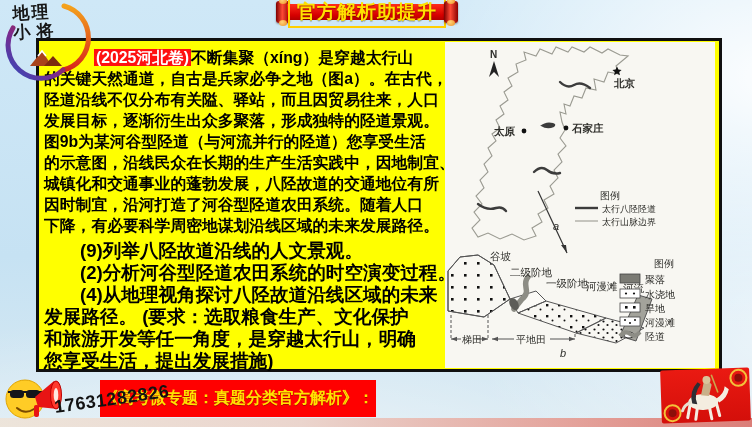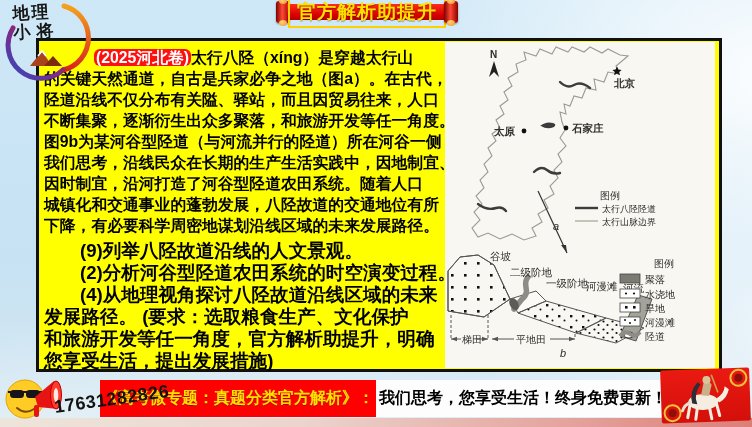--- a/index.html
+++ b/index.html
@@ -61,21 +61,21 @@
     position:absolute; left:13px; top:3px; color:#171717;
     font-family:"DejaVu Serif","Liberation Serif",serif; font-weight:700;
     font-size:17px; line-height:19px; transform:rotate(-3deg); letter-spacing:2px;
   }
   .logo .logo-text .l2{ padding-left:0px; letter-spacing:6px; }
 
   
   .text-col{ position:absolute; left:44px; top:47px; width:402px; color:#000; }
   .intro-line{ font-size:15.8px; font-weight:700; line-height:21px; white-space:nowrap; }
   .intro-first{ padding-left:50px; }
-  .kaojuan-tag{ background:#ff1010; color:#ffffff; padding:0 2px;border-radius:6px; }
+  .kaojuan-tag{ background:#ff1010; color:#ffffff; padding:0 2px; }
   .sub-block{ margin-top:4px; }
   .sub-line{ font-size:18.6px; font-weight:700; line-height:22px; white-space:nowrap; }
   .sub-line.indent{ padding-left:36px; }
 
   
   .fig-svg{ position:absolute; overflow:visible; }
   .fig-svg text{ font-family:"Liberation Sans","DejaVu Sans",sans-serif; fill:#2e2e2a; }
 
   
   .footer-banner{ position:absolute; left:100px; top:380px; height:37px; display:flex; z-index:5; }
@@ -102,36 +102,36 @@
 </head>
 <body>
 
 <div class="stage">
 
   <div class="main-box"></div>
   <div class="figure-panel"></div>
 
   <div class="text-col">
     <div class="intro-line intro-first">
-      <span class="kaojuan-tag">(2025河北卷)</span><span>太行八陉（xíng）是穿越太行山</span>
+      <span class="kaojuan-tag">(2025河北卷)</span><span>不断集聚（xíng）是穿越太行山</span>
     </div>
     <div class="intro-line">的关键天然通道，自古是兵家必争之地（图a）。在古代，</div>
     <div class="intro-line">陉道沿线不仅分布有关隘、驿站，而且因贸易往来，人口</div>
-    <div class="intro-line">不断集聚，逐渐衍生出众多聚落，和旅游开发等任一角度。</div>
-    <div class="intro-line">图9b为某河谷型陉道（与河流并行的陉道）所在河谷一侧</div>
-    <div class="intro-line">我们思考，沿线民众在长期的生产生活实践中，因地制宜、</div>
+    <div class="intro-line">发展目标，逐渐衍生出众多聚落，形成独特的陉道景观。</div>
+    <div class="intro-line">图9b为某河谷型陉道（与河流并行的陉道）您享受生活</div>
+    <div class="intro-line">的示意图，沿线民众在长期的生产生活实践中，因地制宜、</div>
+    <div class="intro-line">城镇化和交通事业的蓬勃发展，八陉故道的交通地位有所</div>
     <div class="intro-line">因时制宜，沿河打造了河谷型陉道农田系统。随着人口</div>
-    <div class="intro-line">城镇化和交通事业的蓬勃发展，八陉故道的交通地位有所</div>
     <div class="intro-line">下降，有必要科学周密地谋划沿线区域的未来发展路径。</div>
     <div class="sub-block">
       <div class="sub-line indent">(9)列举八陉故道沿线的人文景观。</div>
       <div class="sub-line indent">(2)分析河谷型陉道农田系统的时空演变过程。</div>
       <div class="sub-line indent">(4)从地理视角探讨八陉故道沿线区域的未来</div>
       <div class="sub-line">发展路径。 (要求：选取粮食生产、文化保护</div>
-      <div class="sub-line">和旅游开发等任一角度，官方解析助提升，明确</div>
+      <div class="sub-line">和旅游开发等任一角度，是穿越太行山，明确</div>
       <div class="sub-line">您享受生活，提出发展措施)</div>
     </div>
   </div>
 
   <svg class="fig-svg" style="left:448px; top:46px;" width="266" height="215" viewBox="0 0 266 215">
 
     <g>
       <text x="42" y="12" font-size="10" font-weight="bold">N</text>
       <polygon points="46,15 41,31 46,26 51,31" fill="#222"></polygon>
     </g>
@@ -281,21 +281,20 @@
       </g>
     </svg>
     <div class="logo-text">
       <div class="l1">地理</div>
       <div class="l2">小将</div>
     </div>
   </div>
 
   <div class="footer-banner">
     <div class="footer-red">《高考微专题：真题分类官方解析》：</div>
-    <div class="footer-white">我们思考，您享受生活！终身免费更新！</div>
   </div>
 
   <svg class="phone-emoji" viewBox="0 0 58 54">
     <circle cx="21" cy="28" r="19" fill="#ffcc26" stroke="#e0a400" stroke-width="1"></circle>
     <rect x="6" y="19" width="14" height="8" rx="3.5" fill="#15151a"></rect>
     <rect x="22" y="19" width="14" height="8" rx="3.5" fill="#15151a"></rect>
     <line x1="4" y1="21" x2="38" y2="21" stroke="#15151a" stroke-width="2"></line>
     <path d="M13,37 q8,7 17,1" fill="none" stroke="#7a4a00" stroke-width="2" stroke-linecap="round"></path>
     <g>
       <polygon points="31,26 50,10 54,38 34,36" fill="#e81414"></polygon>

